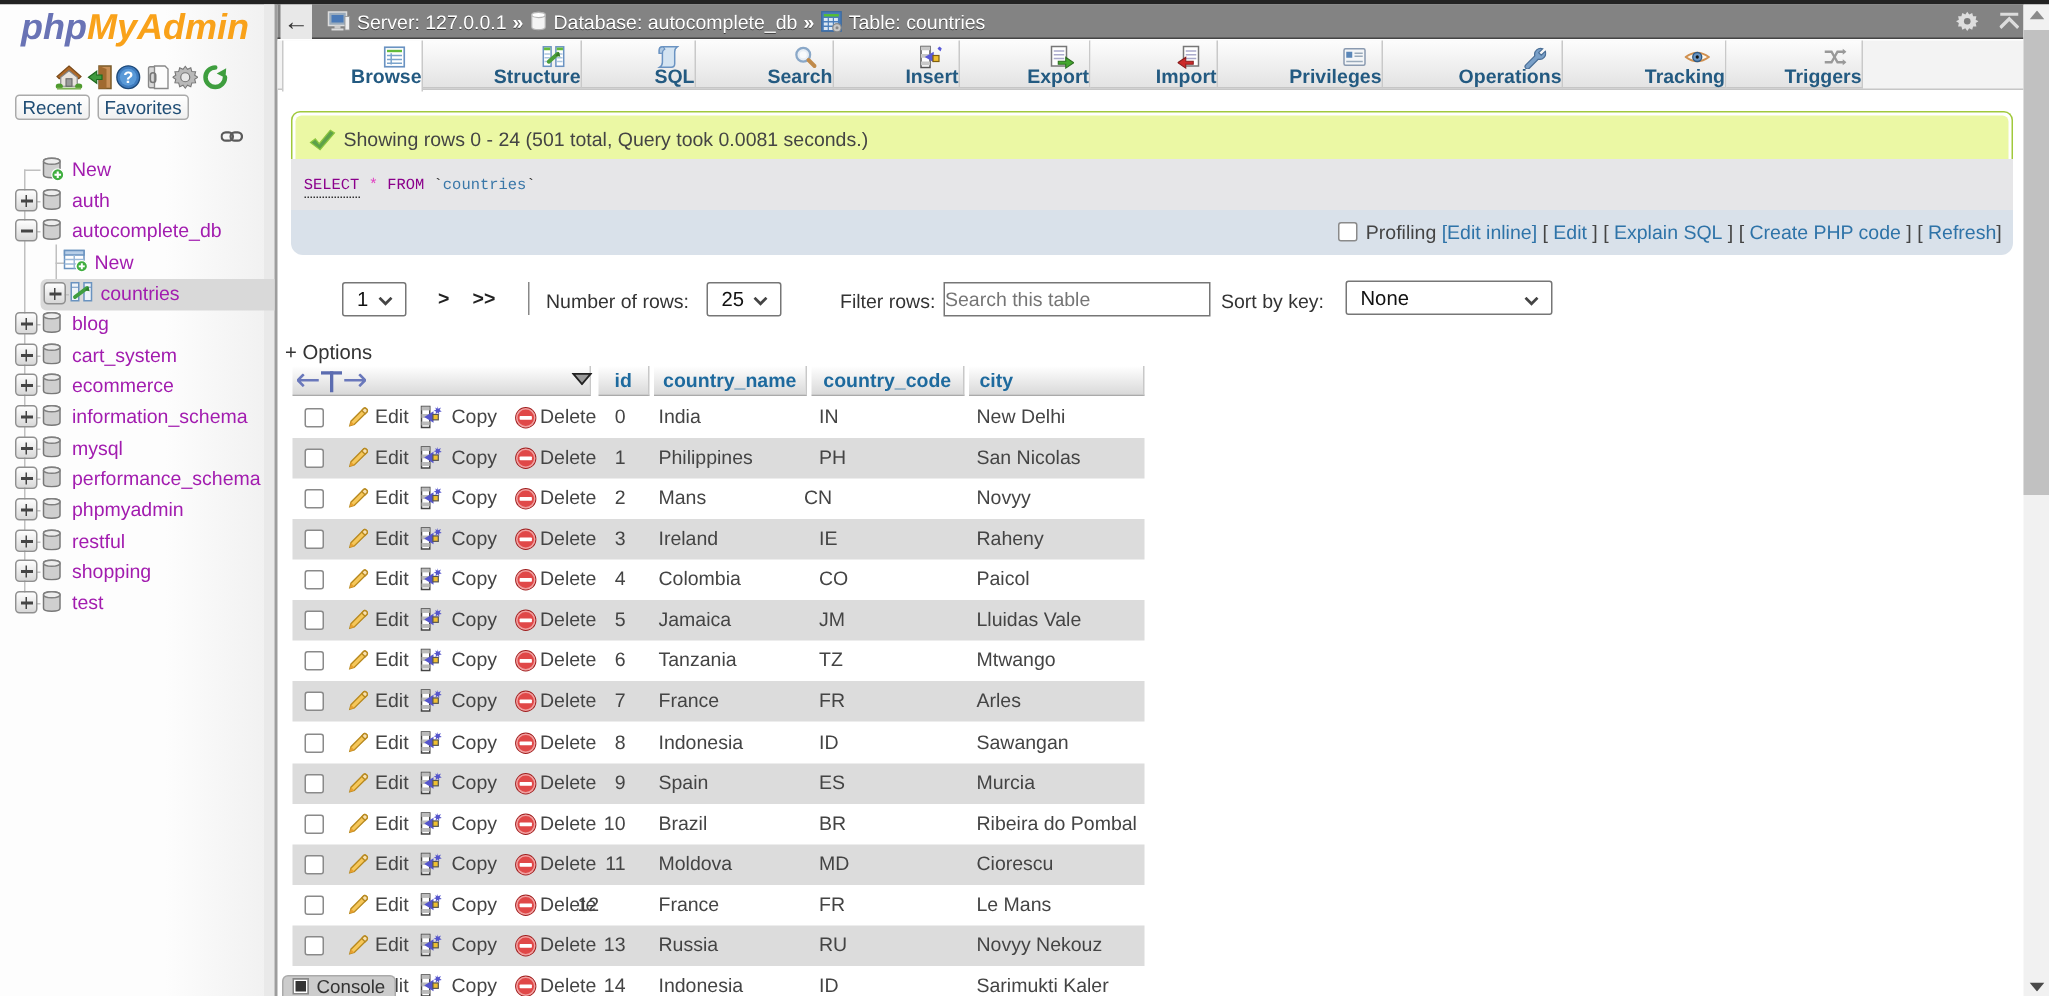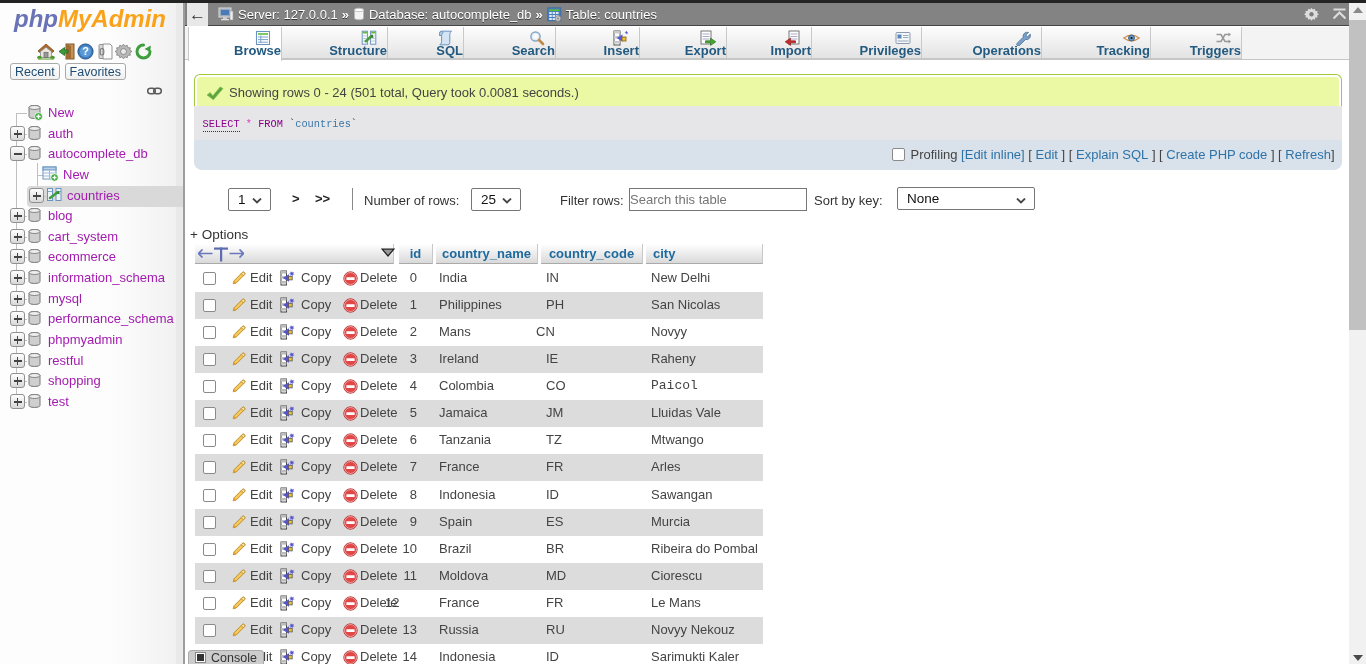--- a/index.html
+++ b/index.html
@@ -695,21 +695,21 @@
       <svg width="15" height="15" viewBox="0 0 15 15" style="">
         <circle cx="7.5" cy="7.5" r="6.7" fill="#e04848" stroke="#a02020" stroke-width="0.8"></circle>
         <circle cx="7.5" cy="7.5" r="6" fill="none" stroke="#f0a0a0" stroke-width="1"></circle>
         <rect x="3.4" y="6.3" width="8.2" height="2.6" rx="0.5" fill="#fff"></rect>
       </svg>
     </span>
 <span class="cell blnk" style="left:165px;">Delete</span>
 <span class="cell" style="left:190px; width:32px; text-align:right;">4</span>
 <span class="cell" style="left:244px;">Colombia</span>
 <span class="cell" style="left:351px;">CO</span>
-<span class="cell" style="left:456px;font-family:Liberation Mono, monospace;">Paicol</span>
+<span class="cell" style="left:456px;">Paicol</span>
 </div>
 <div class="row odd" style="top:400px;">
 <span class="cbx" style="left:8px; top:7px;"></span>
 <span class="abs" style="left:36px; top:5px;">
       <svg width="16" height="16" viewBox="0 0 16 16" style="">
         <path d="M2.2 13.8 L3 10.8 L11.4 2.4 Q12.2 1.6 13.4 2.6 Q14.4 3.8 13.6 4.6 L5.2 13 Z" fill="#f6c75a" stroke="#b88a20" stroke-width="0.9"></path>
         <path d="M11.4 2.4 Q12.2 1.6 13.4 2.6 Q14.4 3.8 13.6 4.6 L12.4 5.8 L10.2 3.6 Z" fill="#f8e0b0" stroke="#b88a20" stroke-width="0.9"></path>
         <path d="M2.2 13.8 L3 10.8 L5.2 13 Z" fill="#e8a030"></path>
       </svg>
     </span>

